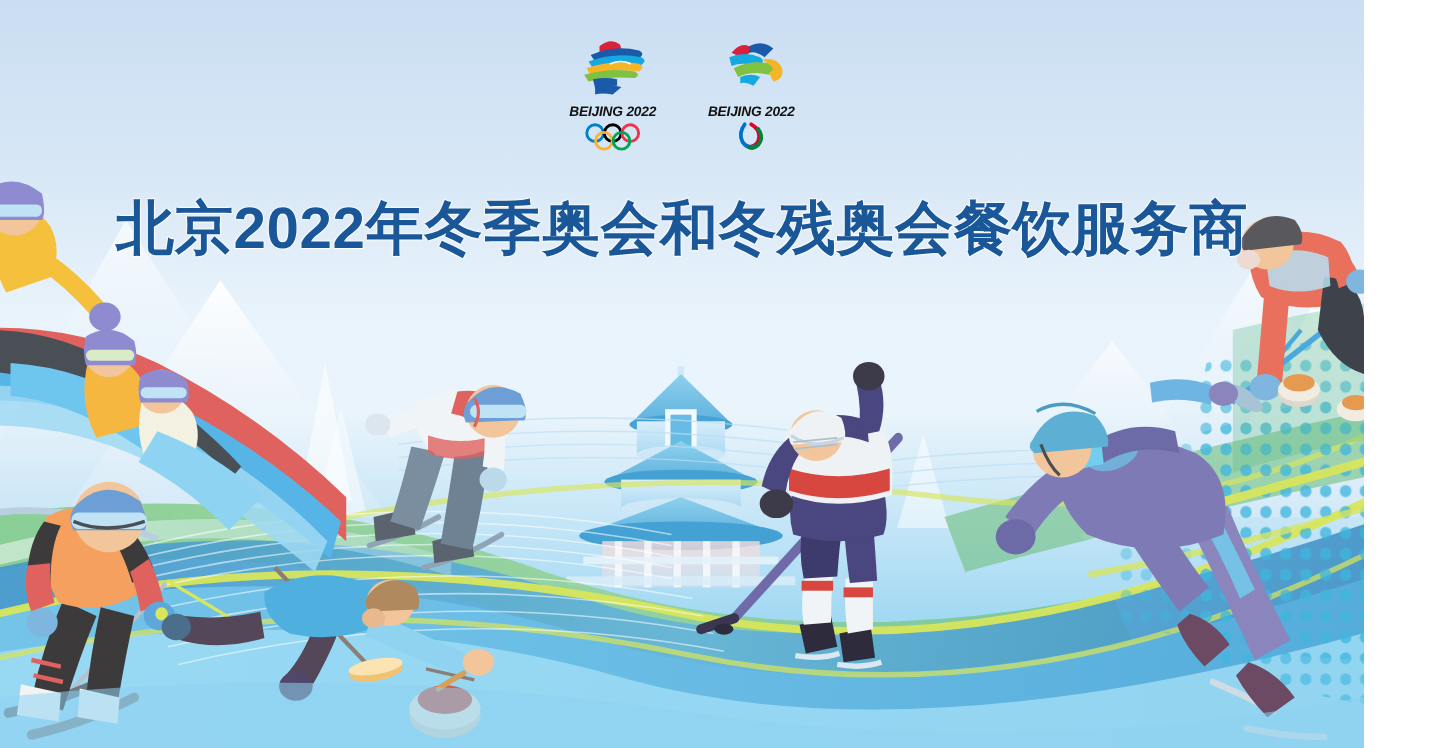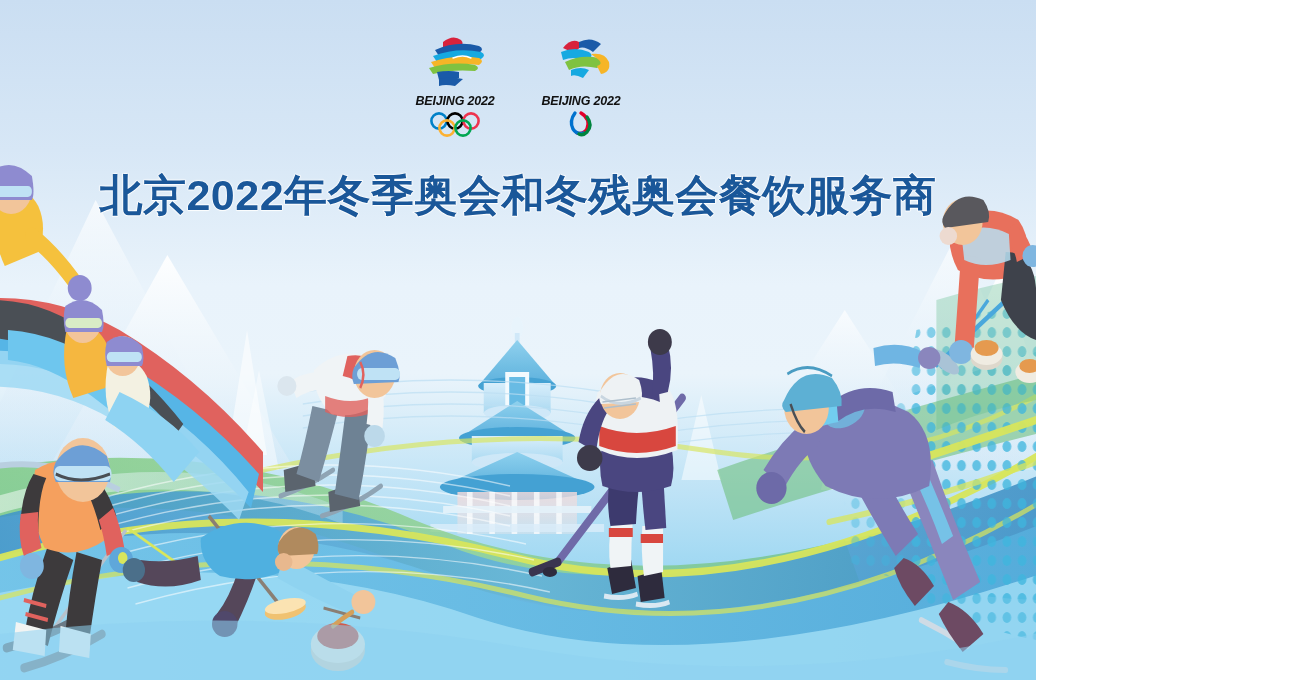--- a/index.html
+++ b/index.html
@@ -1,21 +1,21 @@
 <!DOCTYPE html>
 <html lang="zh"><head>
 <meta charset="utf-8">
 <title>Beijing 2022 Banner</title>
 <style>
   html,body{margin:0;padding:0;background:#ffffff;}
   body{font-family:"Liberation Sans","DejaVu Sans",sans-serif;}
 
   #banner{
     position:relative;
-    width:1036px;height:680px;
+    width:1240px;height:680px;
     overflow:hidden;
     background:linear-gradient(180deg,#cadef2 0%,#d7e7f6 22%,#e9f3fb 42%,#eaf4fb 55%,#bfe3f6 72%,#93d4f1 88%,#8ed2f0 100%);
   }
   .layer{position:absolute;inset:0;}
   .layer svg{display:block;width:100%;height:100%;}
 
   
   #emblems{
     position:absolute;left:0;right:0;top:32px;
     display:flex;justify-content:center;align-items:flex-start;gap:34px;
@@ -29,21 +29,21 @@
   .emblem .rings{height:30px;width:92px;margin-top:1px;}
 
   
   #title{
     position:absolute;
     left:0;right:0;top:143px;
     text-align:center;
     z-index:45;
     font-family:"Liberation Sans","DejaVu Sans",sans-serif;
     font-weight:700;
-    font-size:43px;
+    font-size:53px;
     letter-spacing:0.5px;
     line-height:1.1;
     color:#1a5799;
     -webkit-text-stroke:1.2px #ffffff;
     paint-order:stroke fill;
     text-shadow:0 0 3px rgba(255,255,255,0.85),0 1px 0 rgba(255,255,255,0.6);
     white-space:nowrap;
   }
 </style>
 </head>

